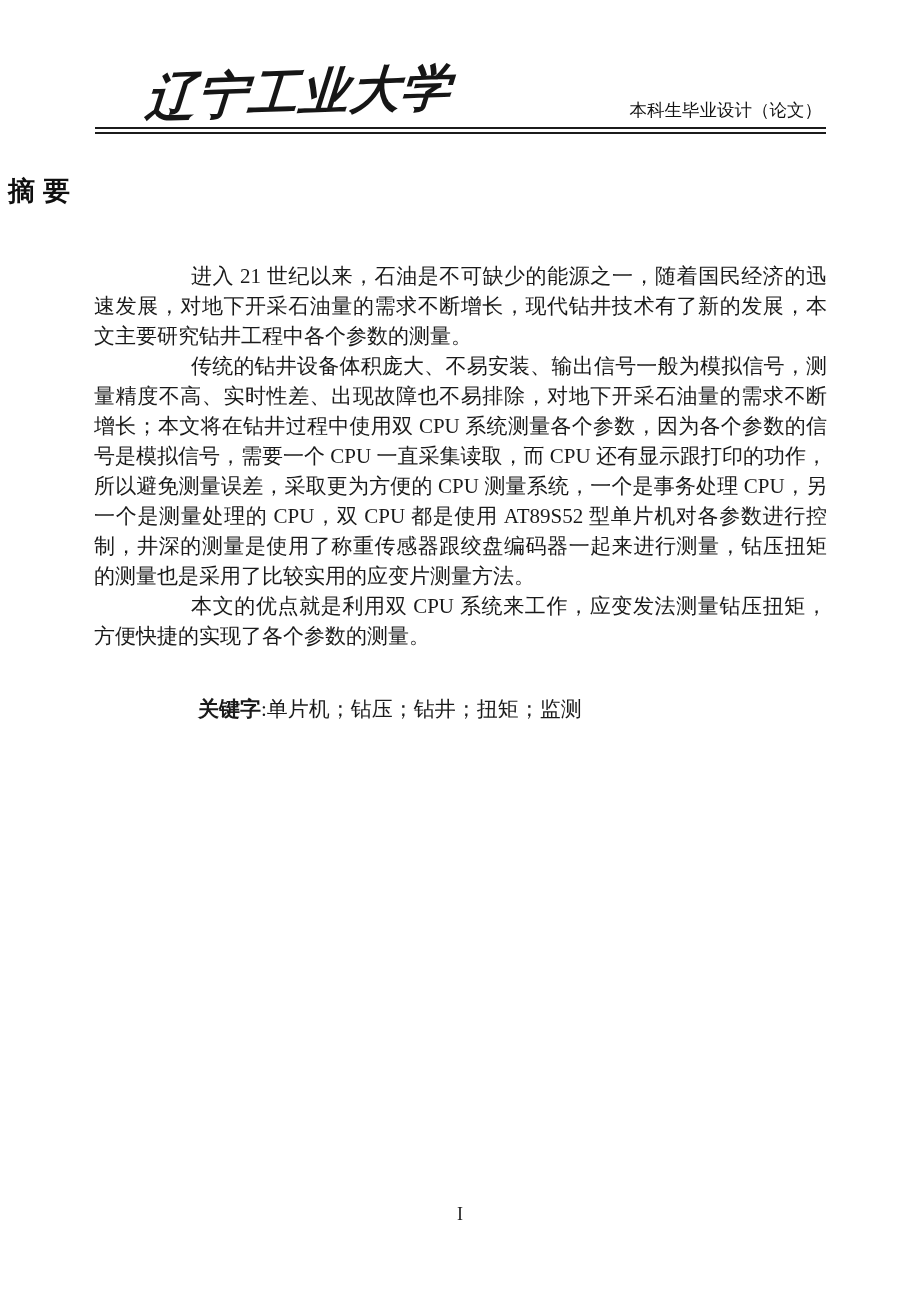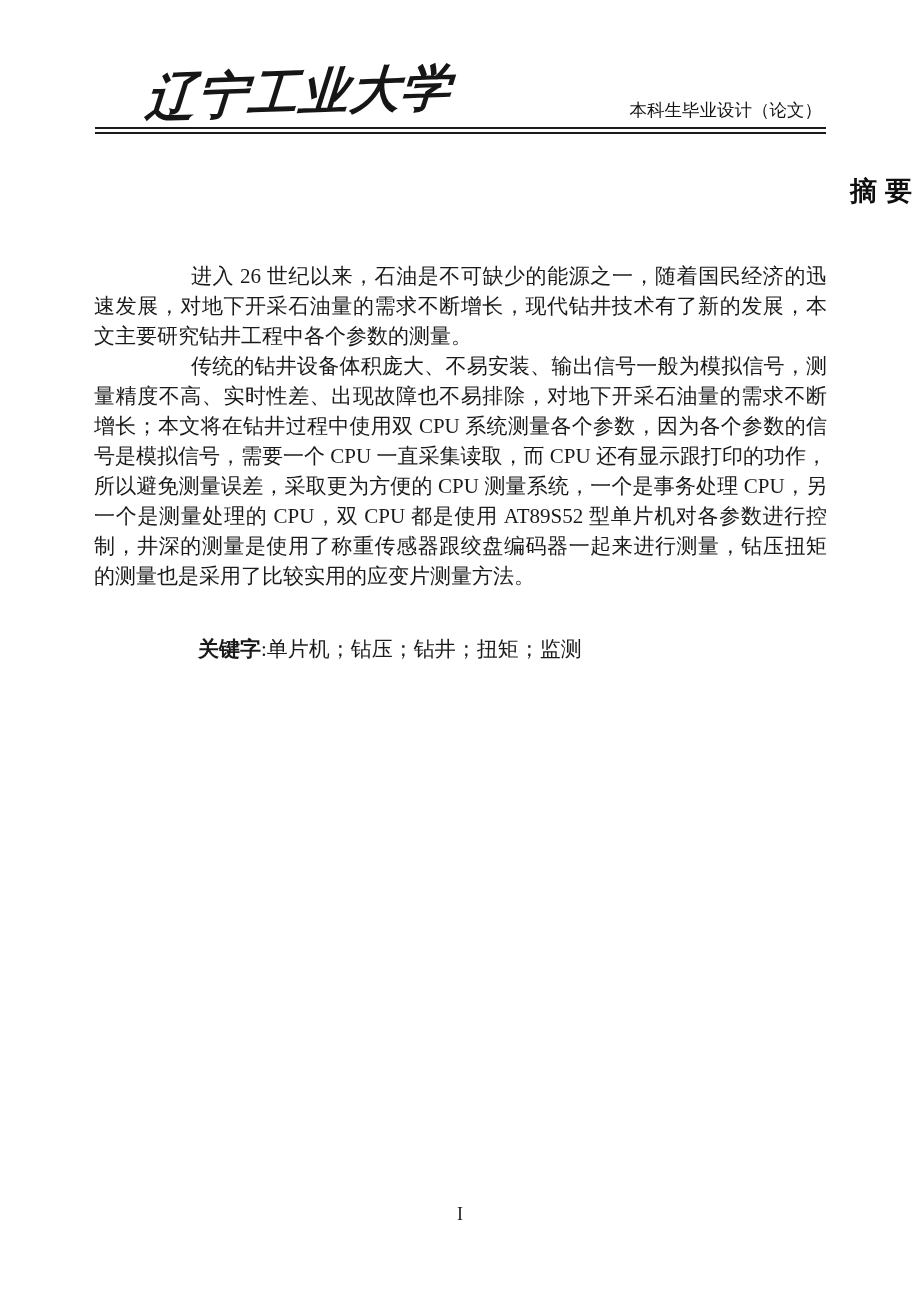--- a/index.html
+++ b/index.html
@@ -53,21 +53,21 @@
     border-bottom: 2.5px solid #1b1b1b;
   }
 
   
   .doc-title {
     position: absolute;
     left: 0;
     top: 174px;
     width: 100%;
     margin: 0;
-    text-align: right;
+    text-align: left;
     font-size: 27px;
     line-height: 34px;
     font-weight: 700;
     letter-spacing: 8px;
     text-indent: 8px; 
     color: #0f0f0f;
   }
 
   
   .content {
@@ -118,20 +118,21 @@
 
   <div class="header">
     <div class="logo">辽宁工业大学</div>
     <div class="header-label">本科生毕业设计（论文）</div>
     <div class="header-rule"></div>
   </div>
 
   <h1 class="doc-title">摘要</h1>
 
   <div class="content">
-    <p>进入 26 世纪以来，石油是不可缺少的能源之一，随着国民经济的迅速发展，对地下开采石油量的需求不断增长，现代钻井技术有了新的发展，本文主要研究钻井工程中各个参数的测量。</p>
+    <p>进入 21 世纪以来，石油是不可缺少的能源之一，随着国民经济的迅速发展，对地下开采石油量的需求不断增长，现代钻井技术有了新的发展，本文主要研究钻井工程中各个参数的测量。</p>
     <p>传统的钻井设备体积庞大、不易安装、输出信号一般为模拟信号，测量精度不高、实时性差、出现故障也不易排除，对地下开采石油量的需求不断增长；本文将在钻井过程中使用双 CPU 系统测量各个参数，因为各个参数的信号是模拟信号，需要一个 CPU 一直采集读取，而 CPU 还有显示跟打印的功作，所以避免测量误差，采取更为方便的 CPU 测量系统，一个是事务处理 CPU，另一个是测量处理的 CPU，双 CPU 都是使用 AT89S52 型单片机对各参数进行控制，井深的测量是使用了称重传感器跟绞盘编码器一起来进行测量，钻压扭矩的测量也是采用了比较实用的应变片测量方法。</p>
+    <p>本文的优点就是利用双 CPU 系统来工作，应变发法测量钻压扭矩，方便快捷的实现了各个参数的测量。</p>
     <p class="keywords"><span class="kw-label">关键字</span><span class="kw-colon">:</span><span class="kw-value">单片机；钻压；钻井；扭矩；监测</span></p>
   </div>
 
   <div class="page-number">I</div>
 
 </div>
 
 </body></html>

